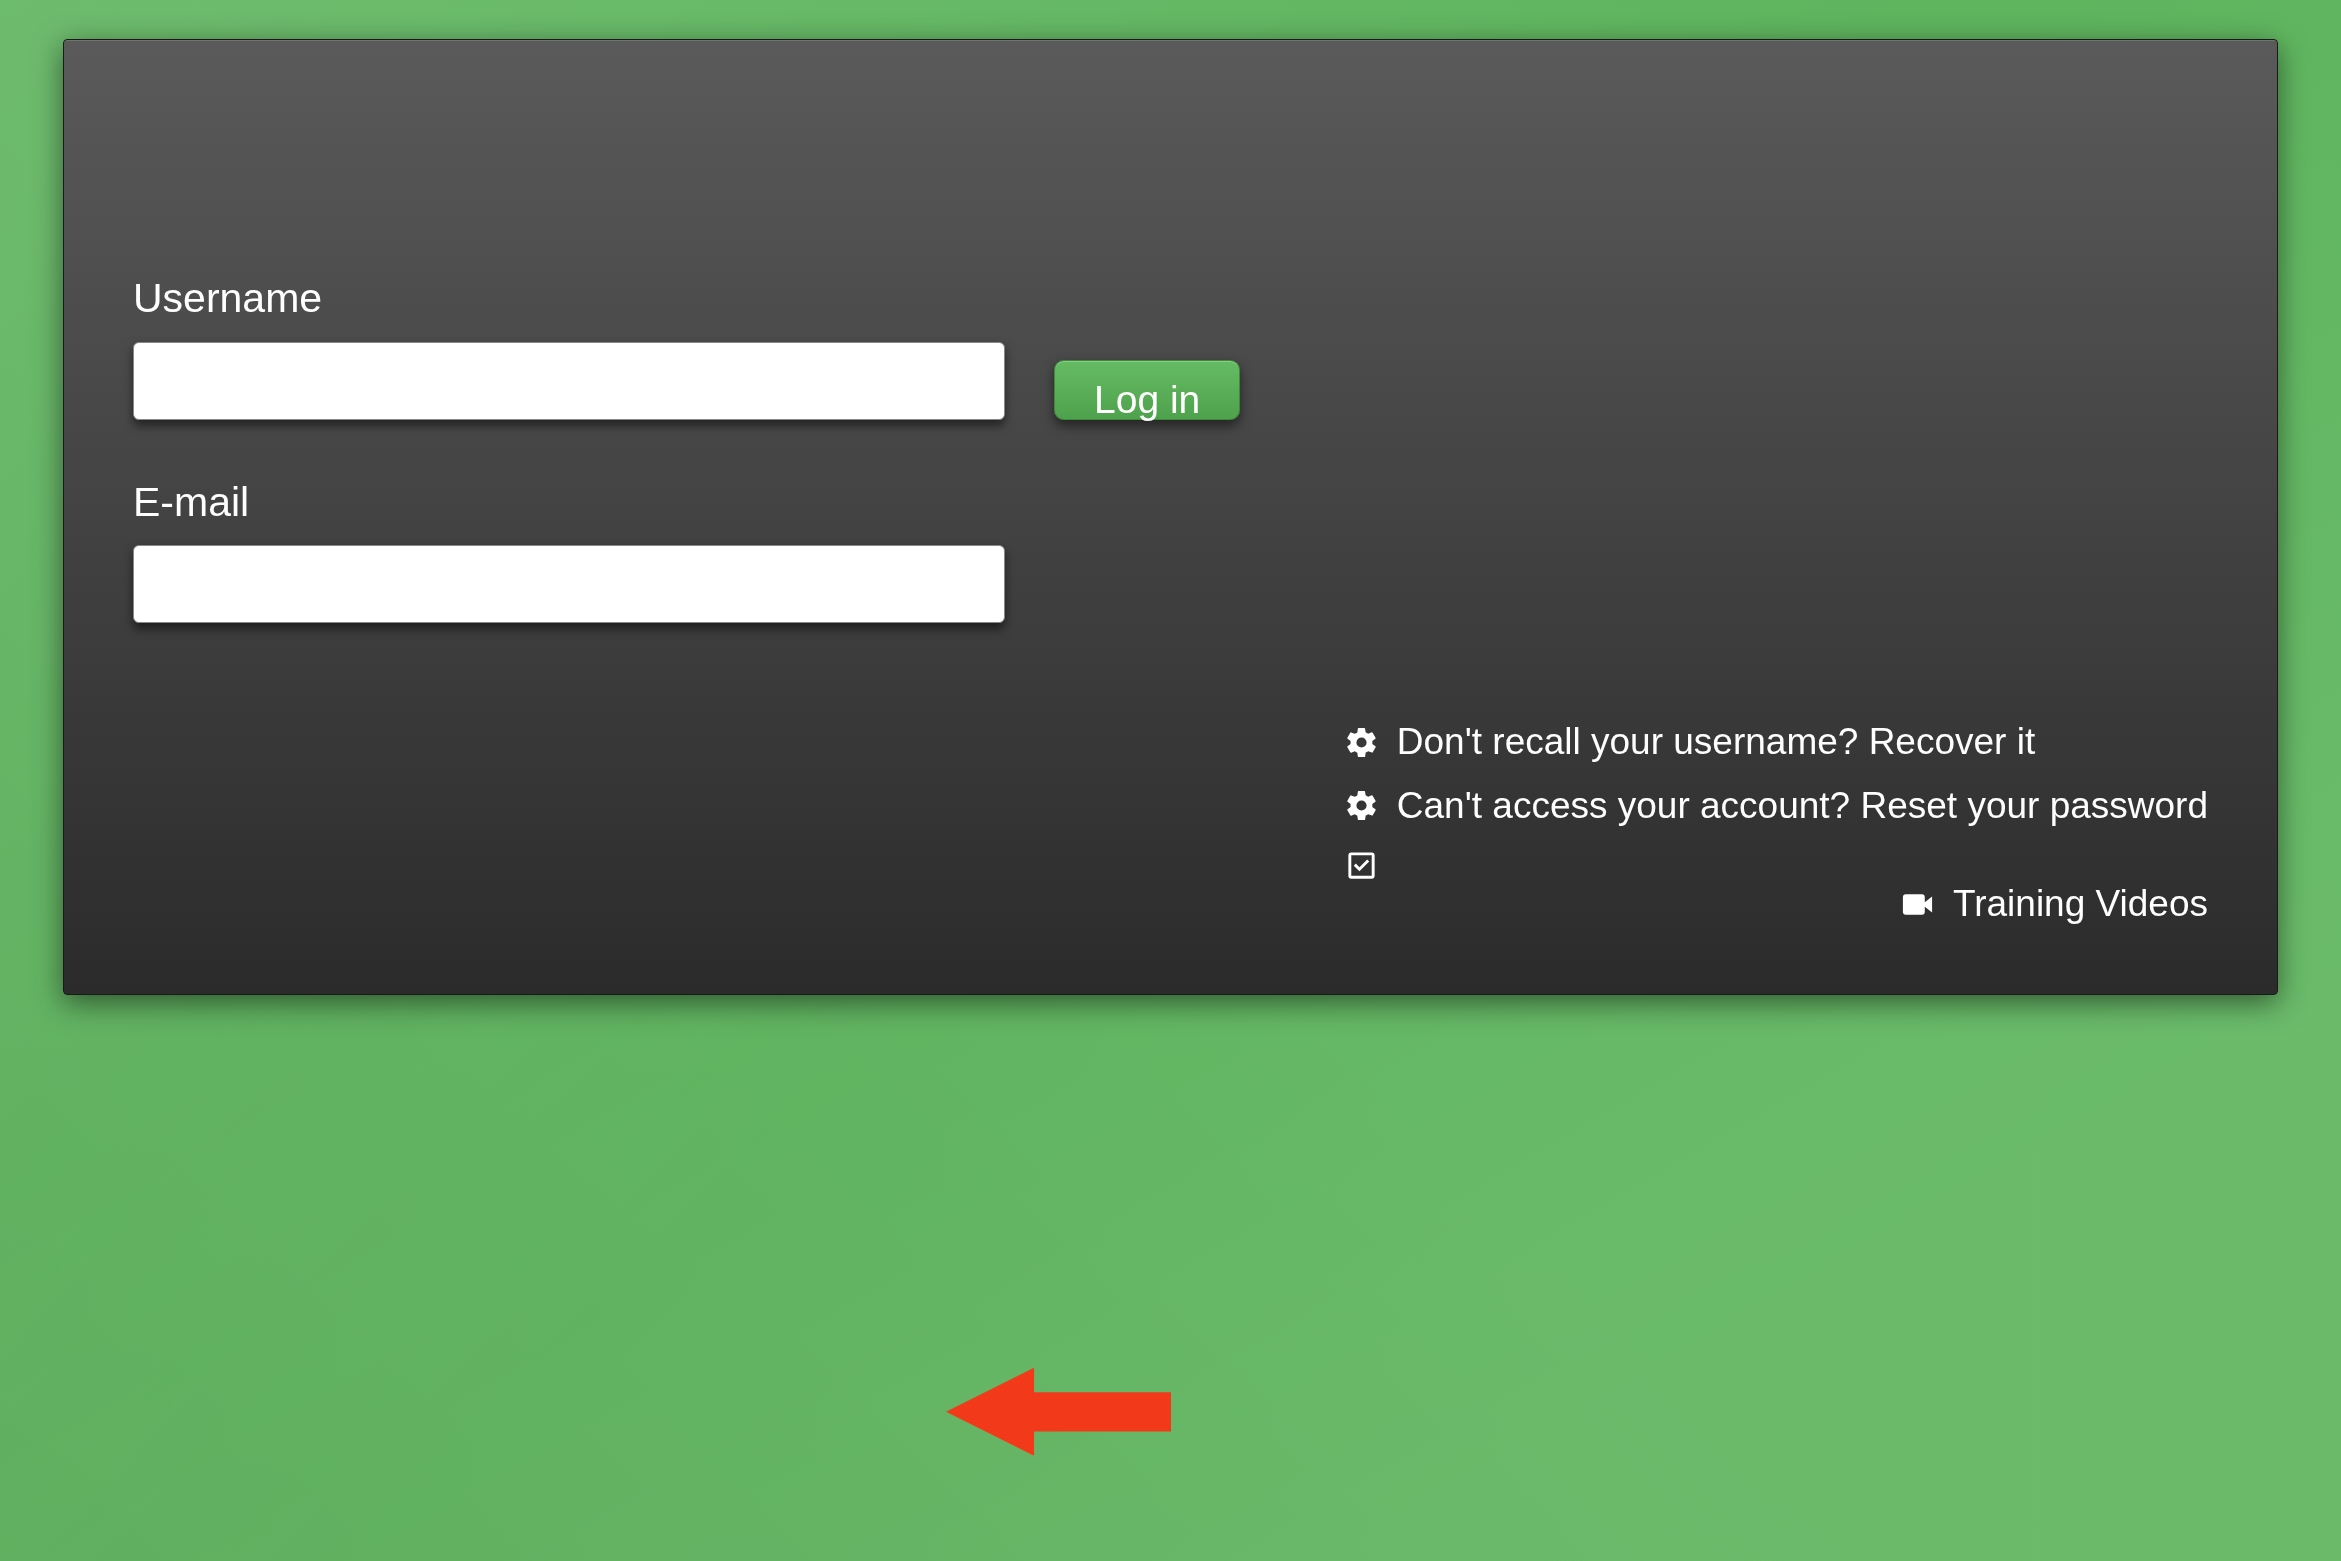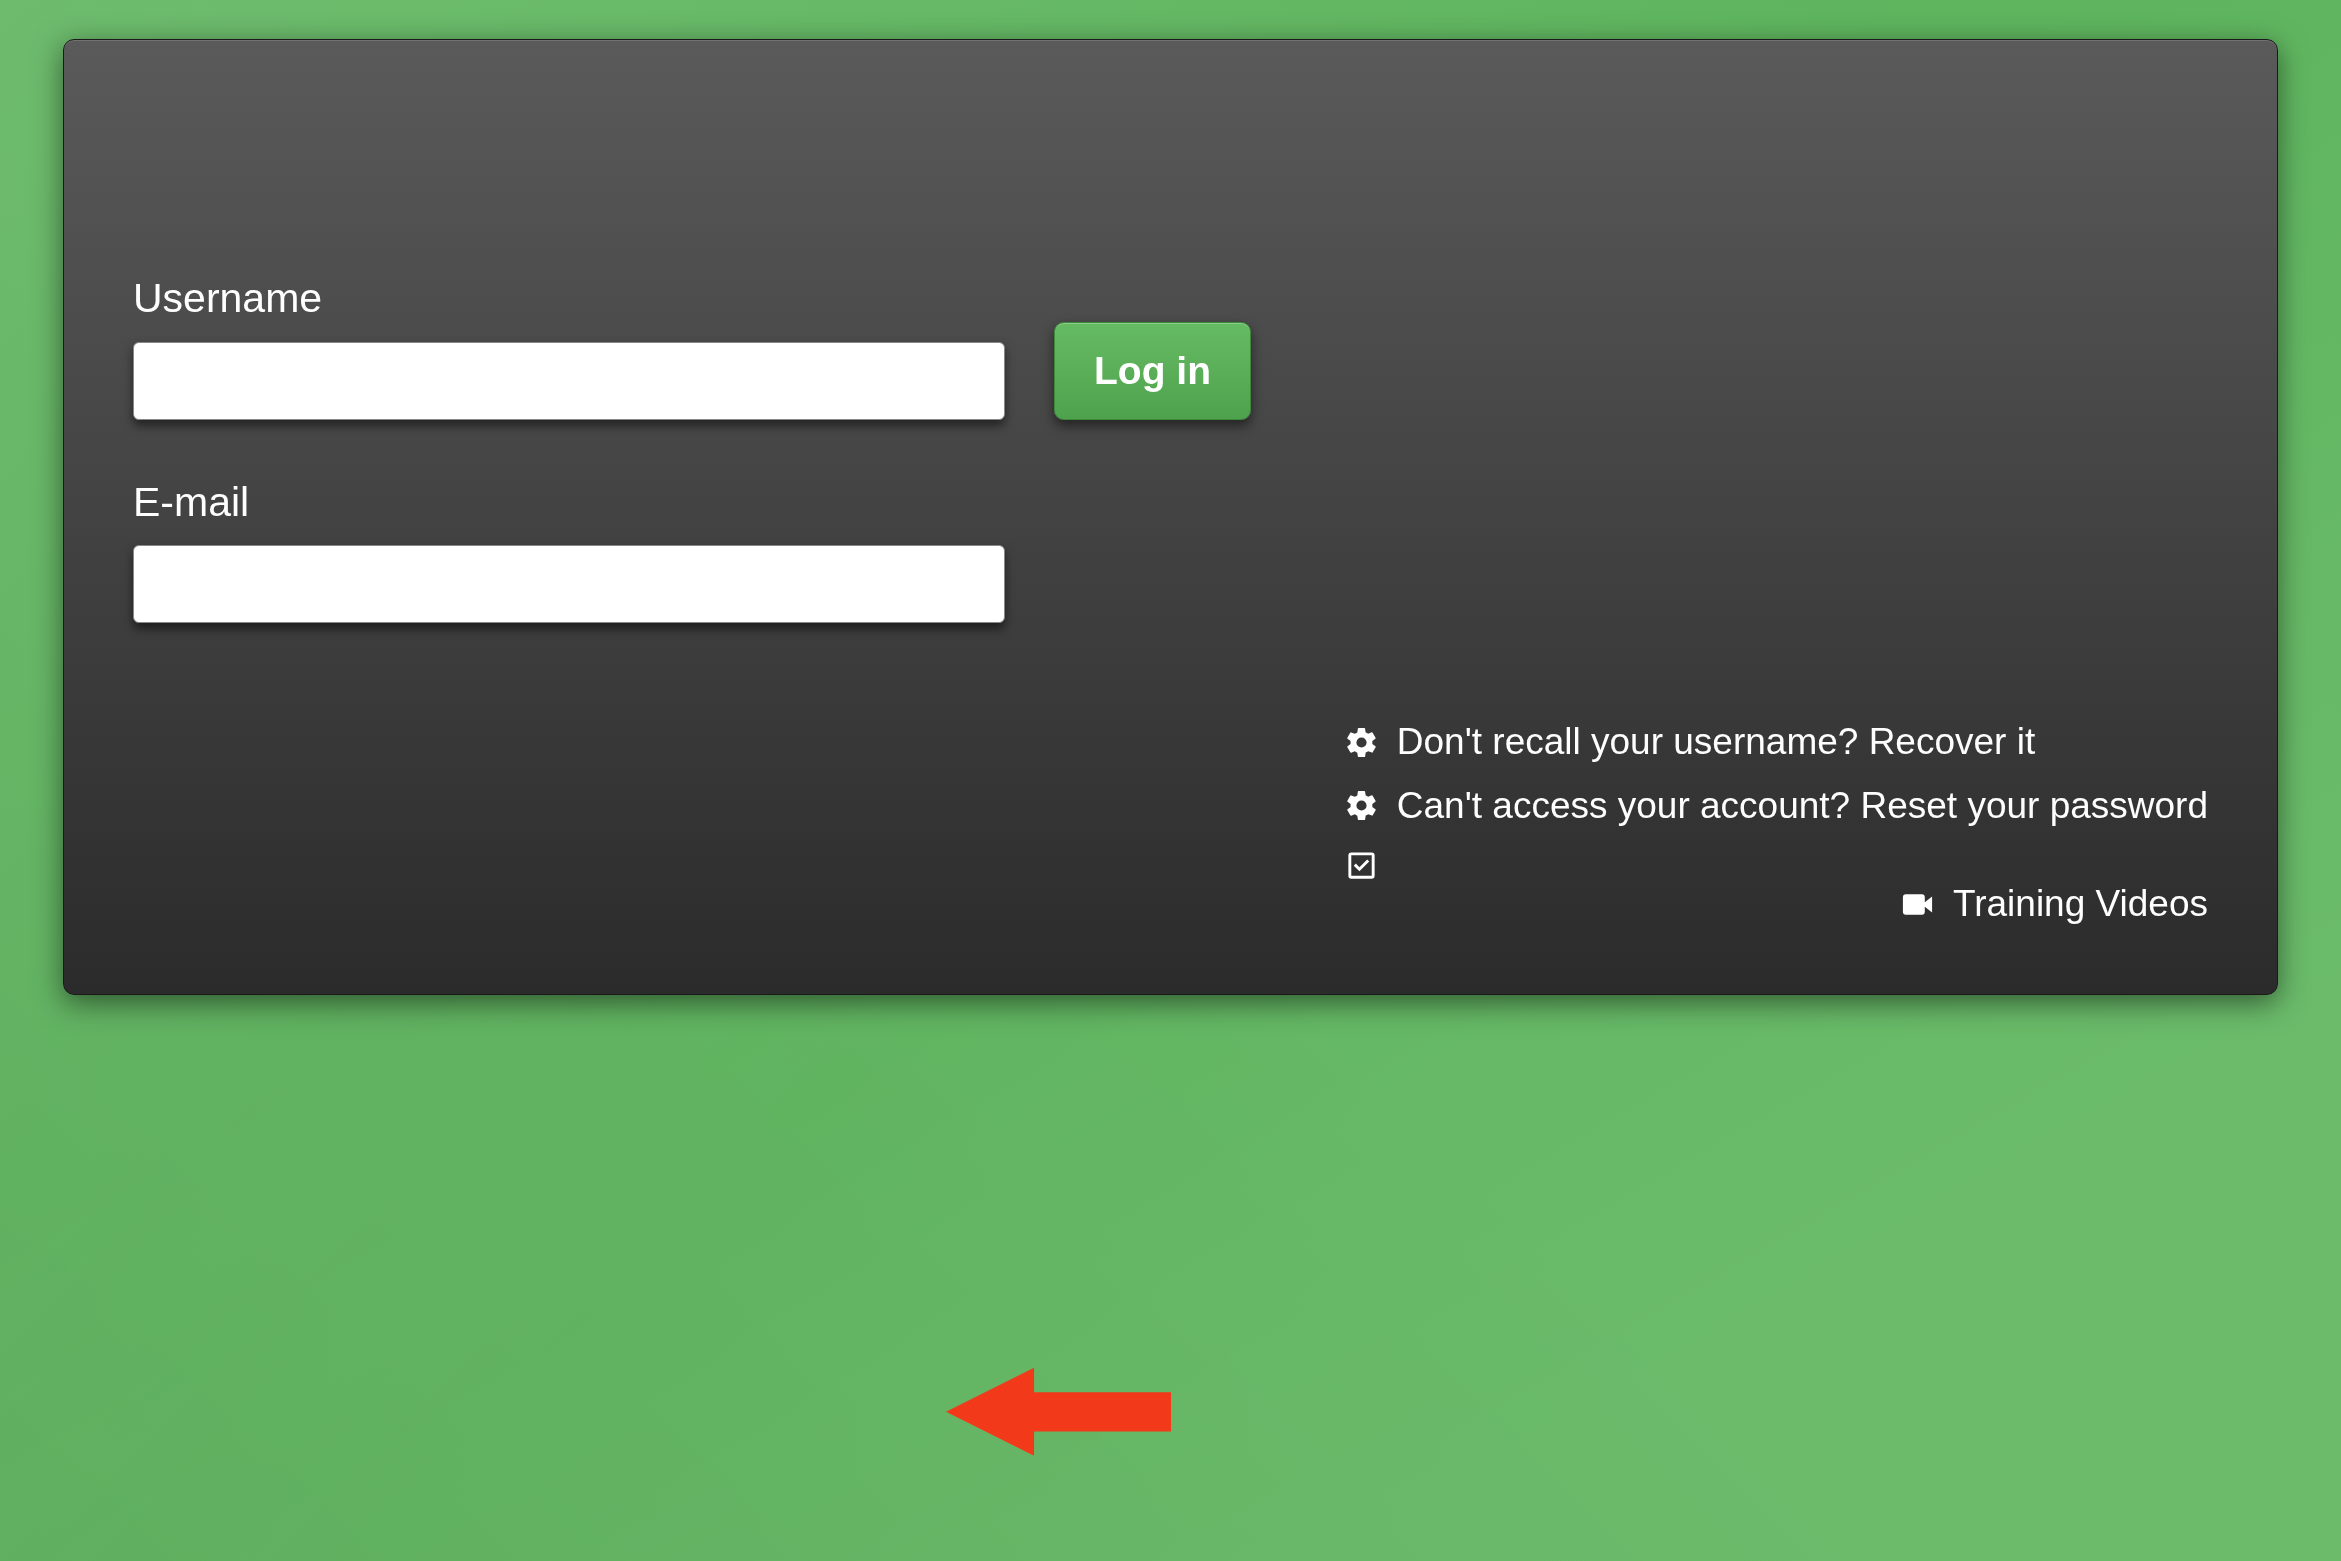--- a/index.html
+++ b/index.html
@@ -13,21 +13,21 @@
       min-height: 100vh;
       padding: 39px;
       display: flex;
       align-items: flex-start;
       justify-content: center;
     }
     .login-card {
       background: linear-gradient(to bottom, #5a5a5a 0%, #2b2b2b 100%);
       width: 100%;
       max-width: 2215px;
-      border-radius: 11px;
+      border-radius: 4px;
       border: 1px solid #1a1a1a;
       box-shadow: 0 7.8px 29px rgba(0,0,0,0.5), inset 0 1px 0 rgba(255,255,255,0.15);
       padding: 235px 69px 69px 69px;
       color: #fefefe;
       position: relative;
     }
     .form-row {
       display: flex;
       gap: 49px;
       align-items: flex-end;
@@ -51,25 +51,25 @@
       background: #ffffff;
       font-size: 31px;
       padding: 0 15.7px;
       box-shadow: 0 5.9px 9.8px rgba(0,0,0,0.5);
       outline: none;
     }
     .login-button {
       background: linear-gradient(to bottom, #65bb63, #4fa24d);
       color: #ffffff;
       font-size: 39px;
-      font-weight: 700;
+      font-weight: 400;
       border: 1px solid #3d8a3b;
       border-radius: 9.8px;
       padding: 17.6px 39px;
-      height: 98px;
+      height: 60px;
       cursor: pointer;
       box-shadow: 0 5.9px 11.8px rgba(0,0,0,0.5), inset 0 1px 0 rgba(255,255,255,0.25);
       white-space: nowrap;
     }
     .links-row {
       display: flex;
       justify-content: space-between;
       align-items: flex-end;
       margin-top: 98px;
       flex-direction: column;

